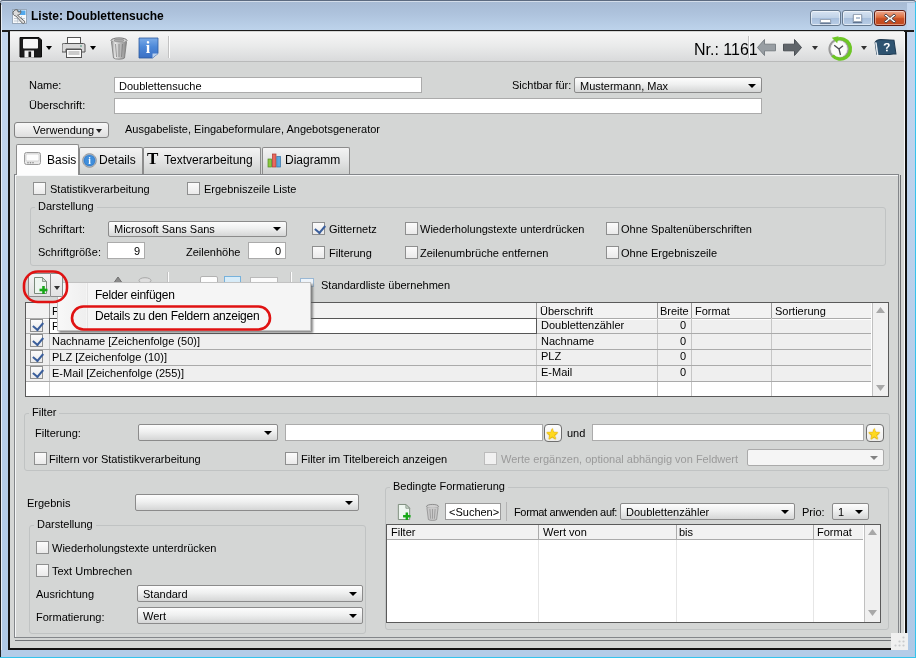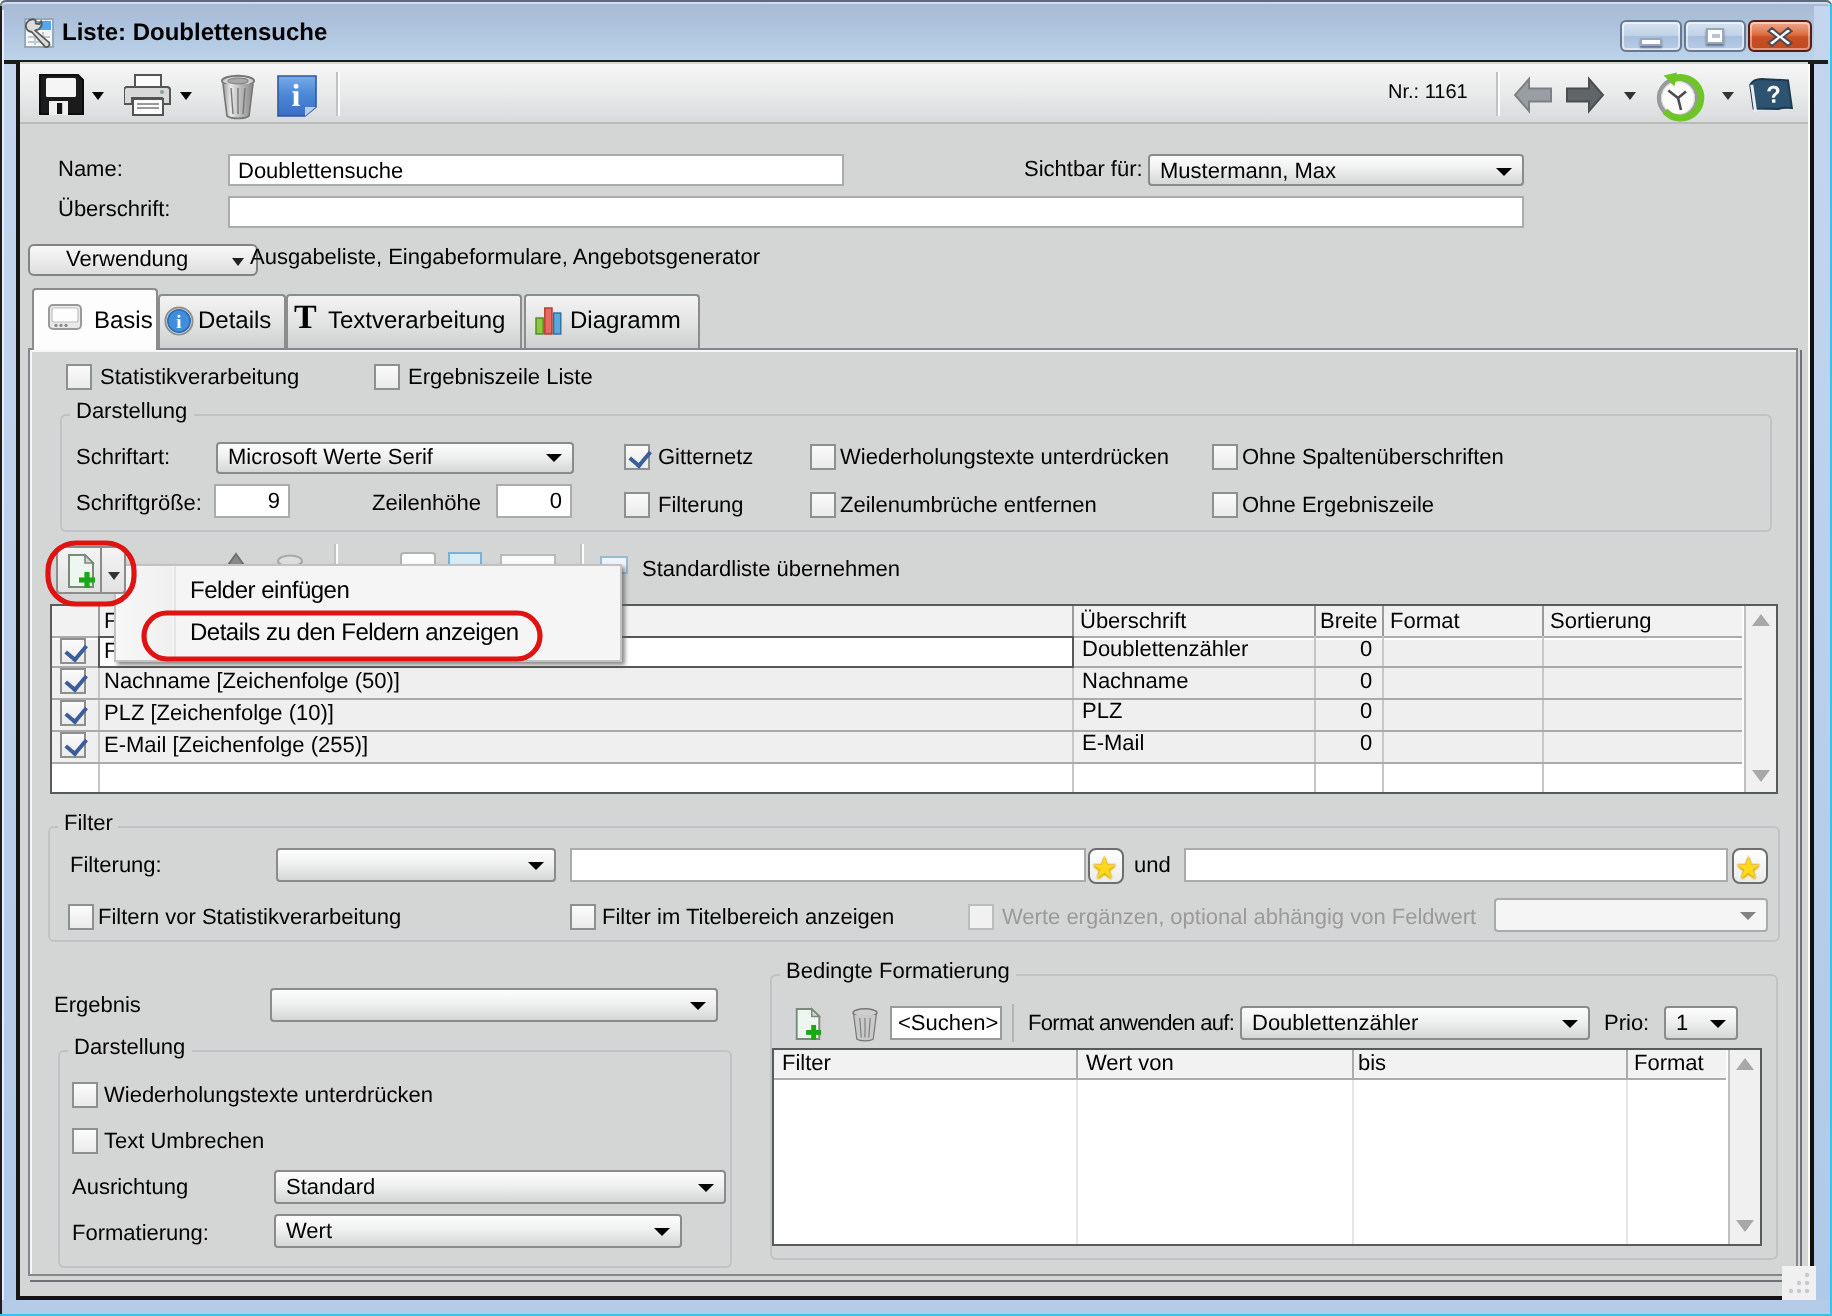--- a/index.html
+++ b/index.html
@@ -138,21 +138,21 @@
       <stop offset="0" stop-color="#7aabe8"></stop>
         <stop offset="0.45" stop-color="#4c88d8"></stop>
         <stop offset="1" stop-color="#3a6fc4"></stop>
       </linearGradient>
     </defs>
     <path d="M2 2 h19 v15.5 l-5.5 4.5 h-13.5 z" fill="url(#ig)" stroke="#2d5a9e" stroke-width="0.8"></path>
     <path d="M21 17.5 l-5.5 4.5 l0 -4.5 z" fill="#b9cfec"></path>
     <text x="11" y="17" font-family="Liberation Serif" font-size="16" font-weight="bold" fill="#fff" text-anchor="middle">i</text>
   </svg>
   <div class="tsep" style="left:168px;top:36px"></div>
-  <div class="lbl" style="left:694px;top:41px;font-size:10px">Nr.: 1161</div>
+  <div class="lbl" style="left:694px;top:41px;font-size:16px">Nr.: 1161</div>
   <div class="tsep" style="left:748px;top:36px"></div>
   <svg style="position:absolute;left:756px;top:38px" width="21" height="19" viewBox="0 0 21 19">
     <path d="M8.5 1.5 L1.5 9.5 L8.5 17.5 L8.5 12.8 L19.5 12.8 L19.5 6.2 L8.5 6.2 Z" fill="#989ea3" stroke="#7a8085" stroke-width="1"></path>
   </svg>
   <svg style="position:absolute;left:782px;top:38px" width="21" height="19" viewBox="0 0 21 19">
     <path d="M12.5 1.5 L19.5 9.5 L12.5 17.5 L12.5 12.8 L1.5 12.8 L1.5 6.2 L12.5 6.2 Z" fill="#60656a" stroke="#4a4f54" stroke-width="1"></path>
   </svg>
   <div class="darr" style="left:812px;top:46px;border-top-color:#333"></div>
   <svg style="position:absolute;left:827px;top:36px" width="26" height="26" viewBox="0 0 26 26">
     <circle cx="12" cy="13" r="9.5" fill="#f6f6f6" stroke="#9a9a9a" stroke-width="2.2"></circle>
@@ -178,21 +178,21 @@
   <div class="txt" style="left:114px;top:77px;width:308px;height:16px">
     <div style="position:absolute;left:4px;top:2px">Doublettensuche</div>
   </div>
   <div class="lbl" style="left:512px;top:79px">Sichtbar für:</div>
   <div class="cmb" style="left:574px;top:77px;width:188px;height:16px">
     <div class="ctext" style="top:1.5px">Mustermann, Max</div>
     <div class="carr" style="top:5.5px"></div>
   </div>
   <div class="lbl" style="left:29px;top:99px">Überschrift:</div>
   <div class="txt" style="left:114px;top:98px;width:648px;height:16px"></div>
-  <div style="position:absolute;left:14px;top:122px;width:115px;height:16px;background:linear-gradient(#f8f8f8,#ededed 45%,#dedede);border:1px solid #838383;border-radius:3px">
+  <div style="position:absolute;left:14px;top:122px;width:95px;height:16px;background:linear-gradient(#f8f8f8,#ededed 45%,#dedede);border:1px solid #838383;border-radius:3px">
     <div style="position:absolute;left:18px;top:1px">Verwendung</div>
     <div class="darr" style="right:6px;top:6px;border-top-color:#222"></div>
   </div>
   <div class="lbl" style="left:125px;top:123px">Ausgabeliste, Eingabeformulare, Angebotsgenerator</div>
 
   <div id="tabpage" style="position:absolute;left:14px;top:174px;width:885px;height:464px;background:#d4d6d5;border:1px solid #83868a;box-shadow:inset 1px 1px 0 #f5f6f7"></div>
   <div style="position:absolute;left:900px;top:175px;width:1px;height:465px;background:#6f7276"></div>
   <div style="position:absolute;left:15px;top:639.5px;width:886px;height:1px;background:#6f7276"></div>
   <div class="tab" style="left:79px;width:64px">
     <svg style="position:absolute;left:2px;top:5px" width="15" height="15" viewBox="0 0 15 15">
@@ -228,21 +228,21 @@
   <div class="cb" style="left:33px;top:182px"></div>
   <div class="lbl" style="left:50px;top:183px">Statistikverarbeitung</div>
   <div class="cb" style="left:187px;top:182px"></div>
   <div class="lbl" style="left:204px;top:183px">Ergebniszeile Liste</div>
 
   <div class="grp" style="left:30px;top:207px;width:856px;height:59px">
     <div class="gt">Darstellung</div>
   </div>
   <div class="lbl" style="left:38px;top:223px">Schriftart:</div>
   <div class="cmb" style="left:108px;top:221px;width:179px;height:16px">
-    <div class="ctext" style="top:1px">Microsoft Werte Serif</div>
+    <div class="ctext" style="top:1px">Microsoft Sans Sans</div>
     <div class="carr" style="top:5px"></div>
   </div>
   <div class="cb chk" style="left:312px;top:222px"></div>
   <div class="lbl" style="left:329px;top:223px">Gitternetz</div>
   <div class="cb" style="left:405px;top:222px"></div>
   <div class="lbl" style="left:420px;top:223px">Wiederholungstexte unterdrücken</div>
   <div class="cb" style="left:606px;top:222px"></div>
   <div class="lbl" style="left:621px;top:223px">Ohne Spaltenüberschriften</div>
   <div class="lbl" style="left:38px;top:246px">Schriftgröße:</div>
   <div class="txt" style="left:107px;top:242px;width:38px;height:17px">
@@ -374,21 +374,21 @@
   <div class="cb" style="left:36px;top:541px"></div>
   <div class="lbl" style="left:52px;top:542px">Wiederholungstexte unterdrücken</div>
   <div class="cb" style="left:36px;top:564px"></div>
   <div class="lbl" style="left:52px;top:565px">Text Umbrechen</div>
   <div class="lbl" style="left:36px;top:588px">Ausrichtung</div>
   <div class="cmb" style="left:137px;top:585px;width:226px;height:17px">
     <div class="ctext">Standard</div>
     <div class="carr"></div>
   </div>
   <div class="lbl" style="left:36px;top:611px">Formatierung:</div>
-  <div class="cmb" style="left:137px;top:607px;width:204px;height:17px">
+  <div class="cmb" style="left:137px;top:607px;width:226px;height:17px">
     <div class="ctext">Wert</div>
     <div class="carr"></div>
   </div>
 
   <div class="grp" style="left:385px;top:487px;width:504px;height:143px">
     <div class="gt">Bedingte Formatierung</div>
   </div>
   <svg style="position:absolute;left:396px;top:503px" width="16" height="18" viewBox="0 0 17 19">
     <path d="M2.5 1.5 h8 l4 4 v12 h-12 z" fill="#eef6f0" stroke="#7a8a7a"></path>
     <path d="M10.5 1.5 l4 4 h-4 z" fill="#cfdcd2" stroke="#7a8a7a" stroke-width="0.8"></path>

